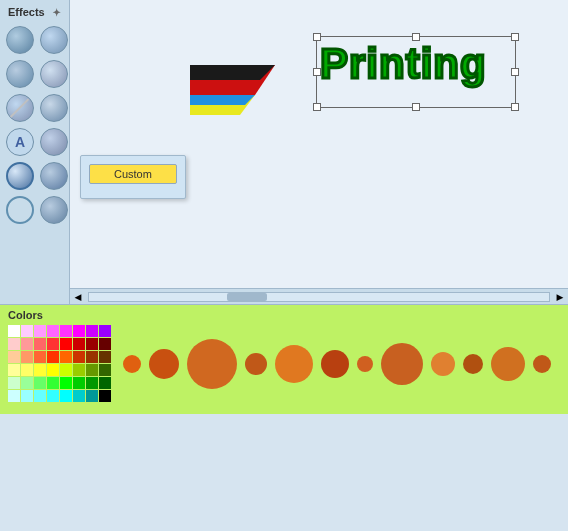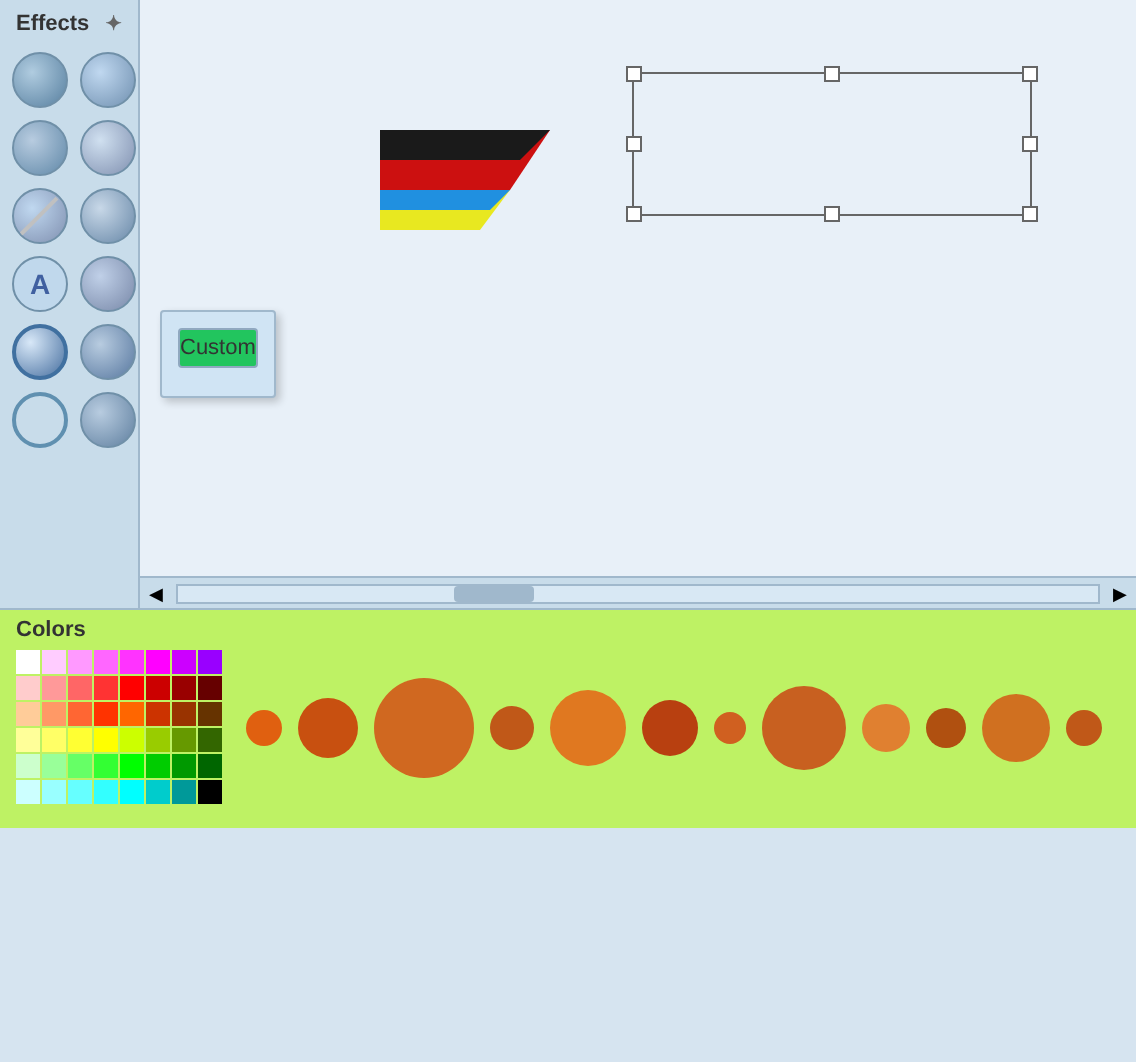--- a/index.html
+++ b/index.html
@@ -145,22 +145,22 @@
       border: none;
       cursor: pointer;
       font-size: 7px;
       display: flex;
       align-items: center;
       justify-content: center;
       line-height: 1;
     }
 
     .custom-btn {
-      padding: 3px 0;
-      background: #22c55e;
+      padding: 3px 24px;
+      background: #fde047;
       border: 1px solid #90a8c0;
       border-radius: 2px;
       cursor: pointer;
       font-size: 11px;
       color: #333;
     }
 
     .outline-color-group {
       display: flex;
       align-items: center;
@@ -370,20 +370,23 @@
           <div class="handle tl"></div>
           <div class="handle tm"></div>
           <div class="handle tr"></div>
           <div class="handle ml"></div>
           <div class="handle mr"></div>
           <div class="handle bl"></div>
           <div class="handle bm"></div>
           <div class="handle br"></div>
         </div>
 
+        <div style="position:absolute; left:170px; top:20px;">
+          <span class="printing-text">Printing</span>
+        </div>
       </div>
 
       <div class="popup-panel">
         <div class="popup-row">
           <button class="custom-btn">Custom</button>
         </div>
       </div>
 
       <div class="cursor">
         <svg width="12" height="18" viewBox="0 0 12 18">

